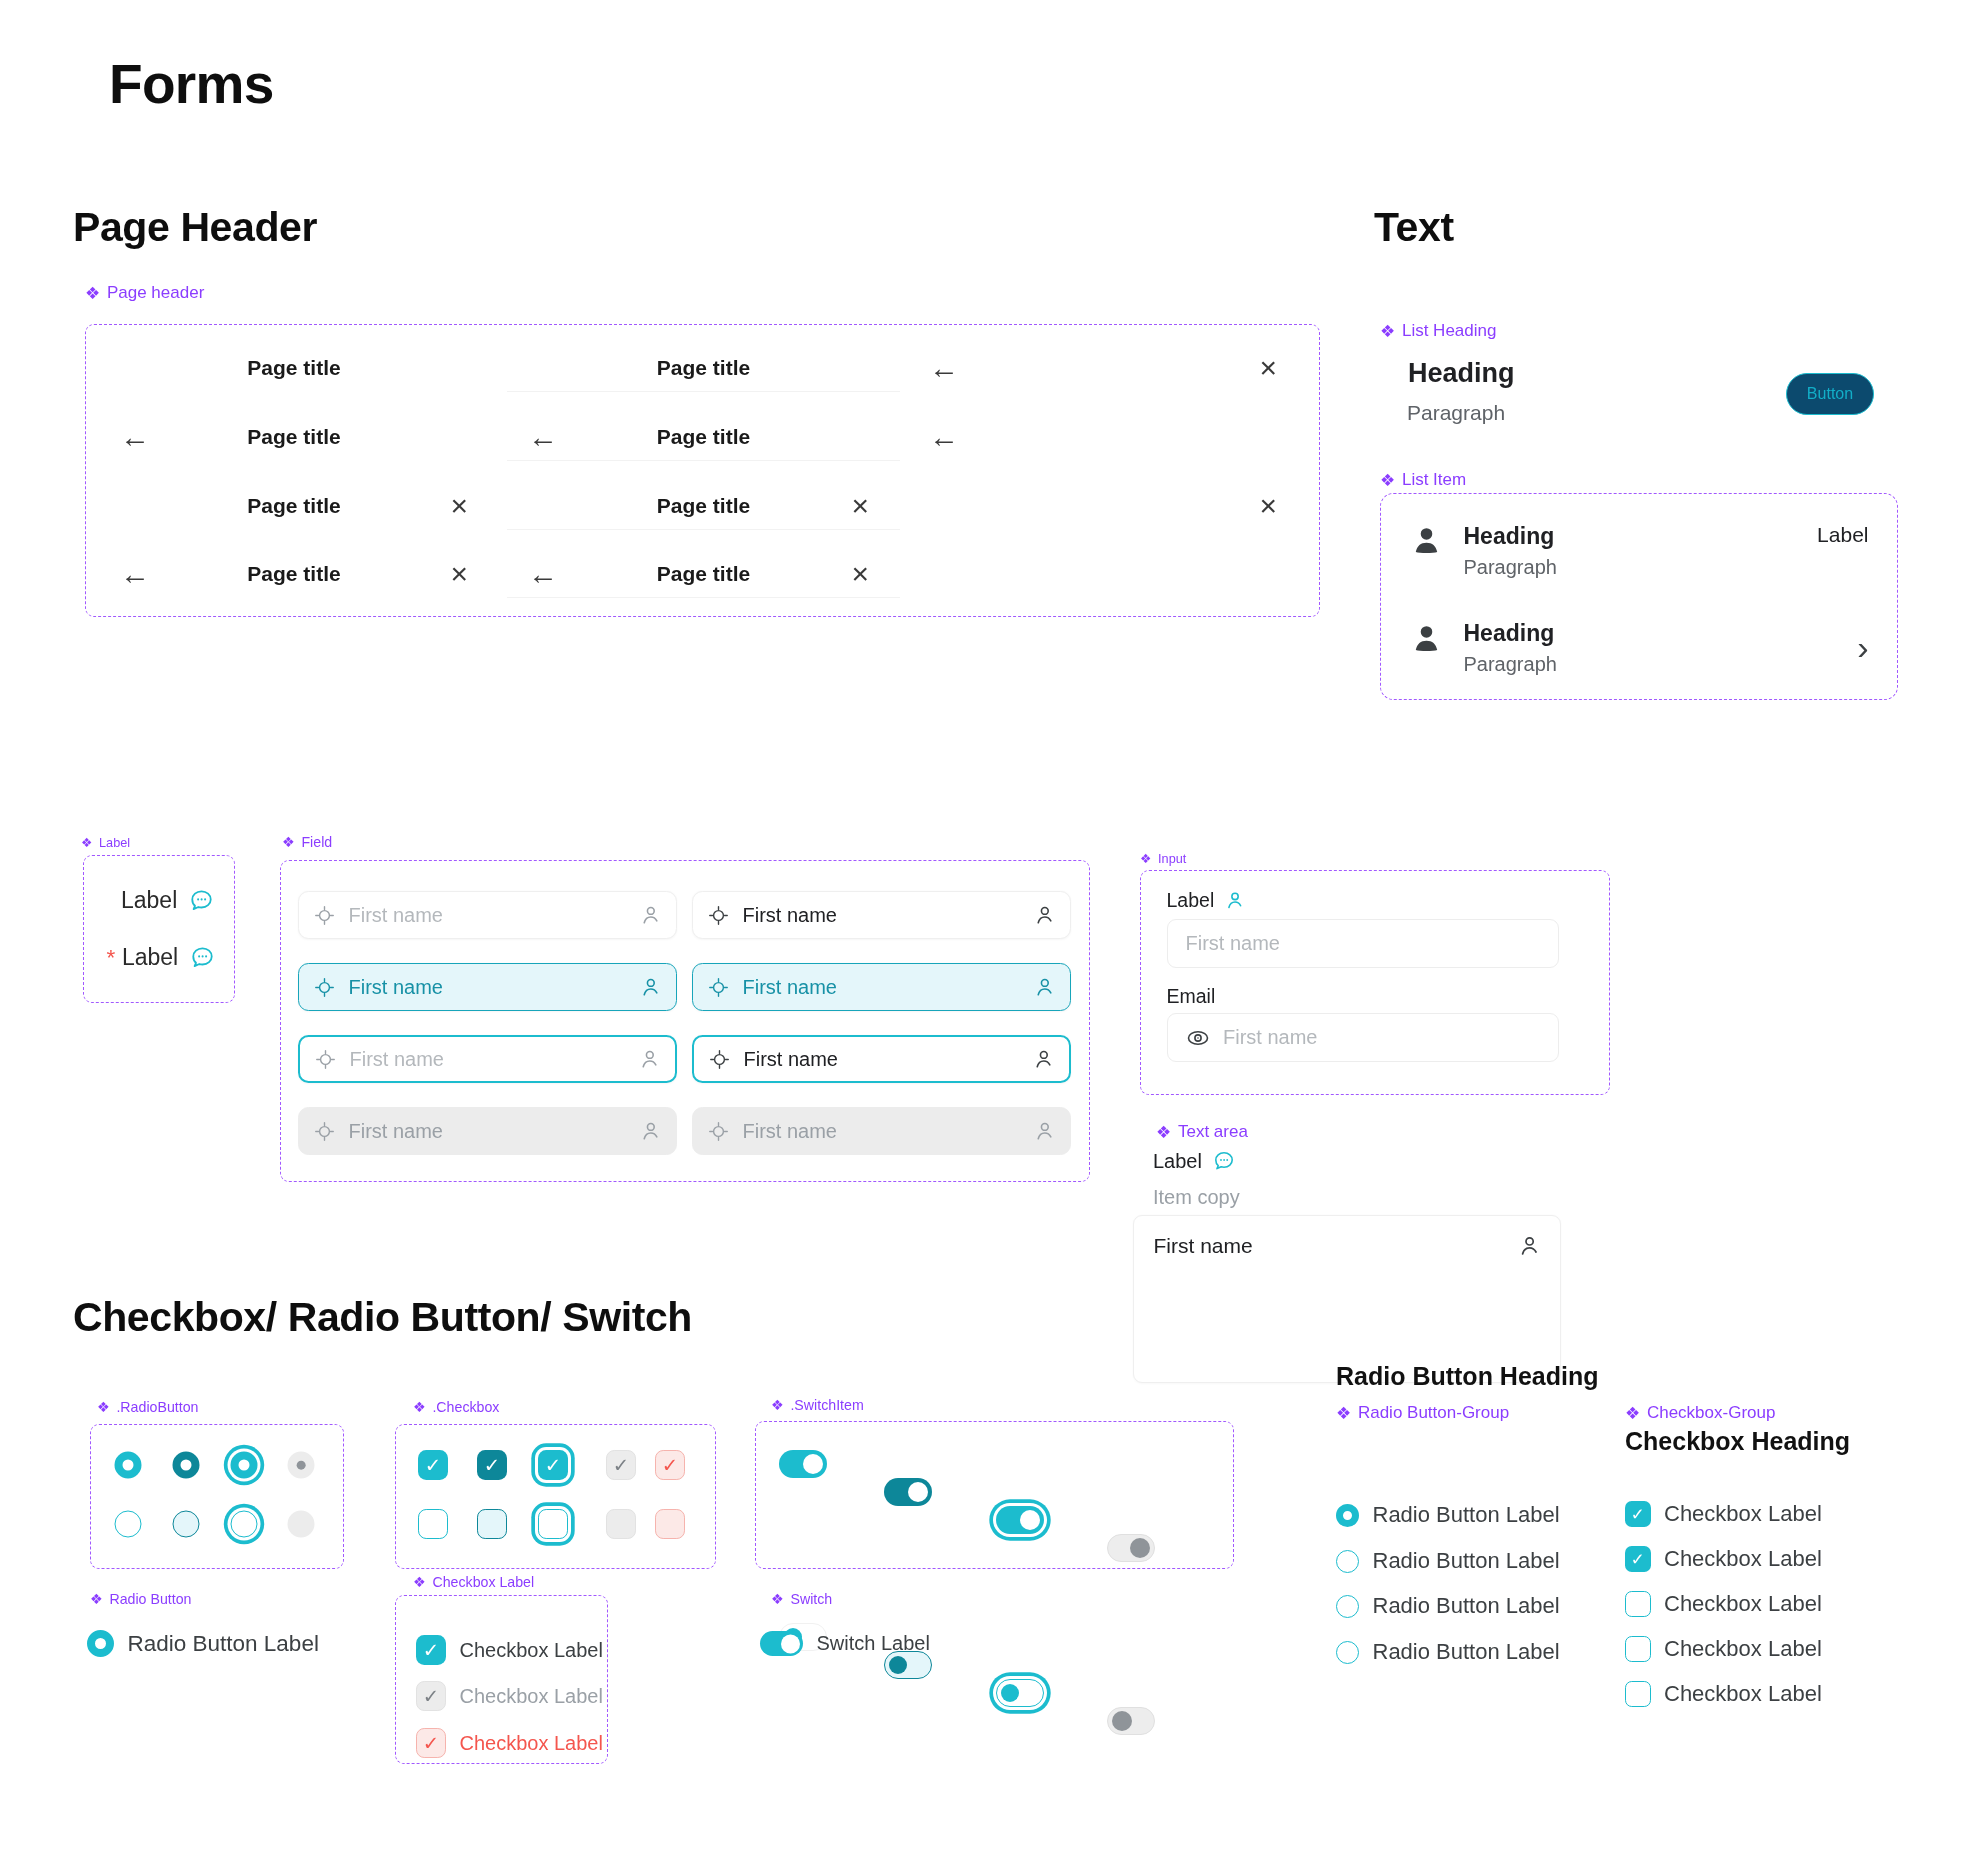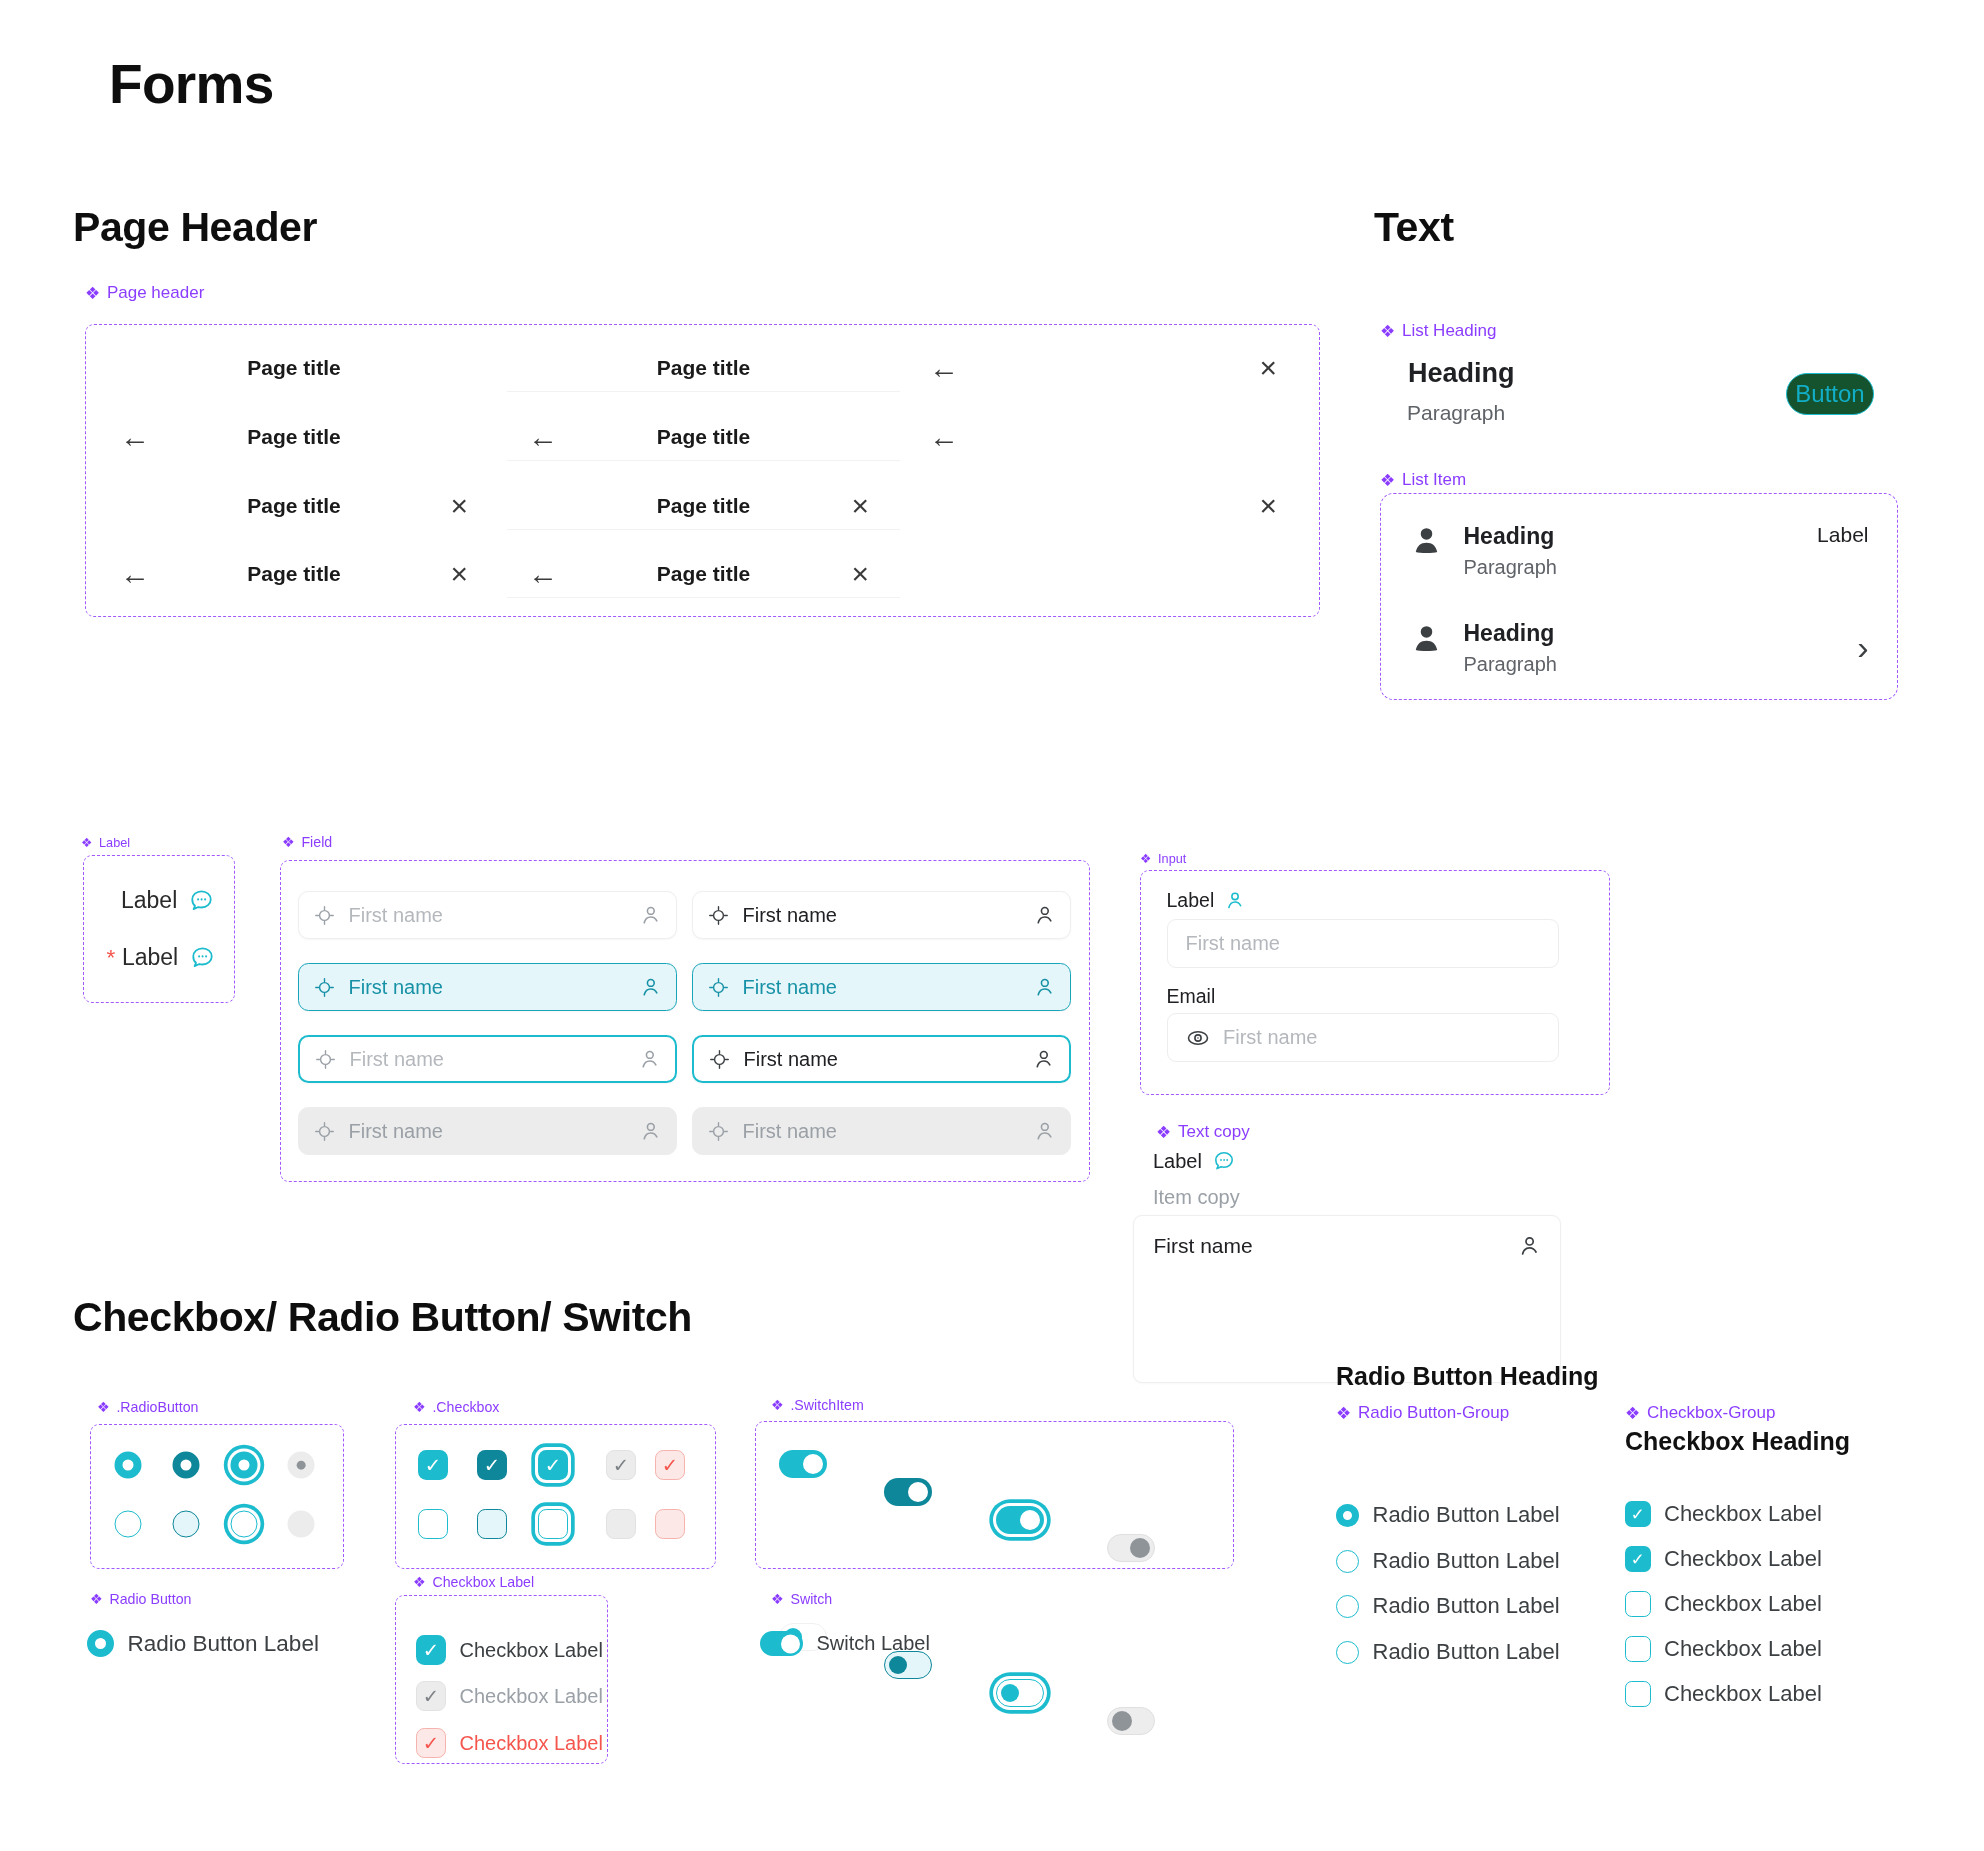--- a/index.html
+++ b/index.html
@@ -26,21 +26,21 @@
   
   .ph-cell{position:absolute;height:48px;display:flex;align-items:center;justify-content:center;}
   .ph-cell.bar{border-bottom:1.5px solid #F2F2F2;}
   .ph-title{font-size:21px;font-weight:600;color:#1A1A1A;}
   .nav-ic{position:absolute;font-size:30px;font-weight:300;color:#3A3A3A;cursor:pointer;}
   .ic-l{left:6px;} .ic-r{right:6px;}
   .bar .ic-l{left:21px;} .bar .ic-r{right:31px;}
 
   
   .pill-btn{display:flex;align-items:center;justify-content:center;border:1.9px solid var(--accent);
-    border-radius:22px;color:#12AEC8;font-size:24px;font-weight:500;background:#14532d;cursor:pointer;}
+    border-radius:22px;color:#12AEC8;font-size:16px;font-weight:500;background:#0c4a6e;cursor:pointer;}
   .li-row{position:absolute;left:28.5px;right:28.5px;display:flex;align-items:flex-start;}
   .li-head{font-size:23px;font-weight:700;color:var(--text);}
   .li-para{font-size:20px;color:var(--muted);margin-top:6px;}
   .li-trail{margin-left:auto;font-size:21px;color:var(--text);}
   .chev{margin-left:auto;font-size:34px;color:#3C4043;font-weight:300;line-height:0.8;cursor:pointer;}
 
   
   .fld{position:absolute;width:379px;height:48px;border-radius:10.5px;background:#fff;border:1.1px solid var(--line);
     display:flex;align-items:center;padding:0 15px;box-shadow:0 0.7px 2.2px rgba(0,0,0,.04);cursor:text;}
   .fld .ph{font-size:20px;color:var(--placeholder);margin-left:13.5px;}
@@ -421,21 +421,21 @@
             <circle cx="12" cy="12" r="3.1"></circle>
             <circle cx="12" cy="12" r="0.8" fill="currentColor" stroke="none"></circle>
           </svg>
         </span>
       <span class="ph">First name</span>
     </div>
   </div>
 
   <div class="abs tag" style="left:1156px;top:1122px;">
     <span class="icon">❖</span>
-    <span>Text copy</span>
+    <span>Text area</span>
   </div>
   <div class="abs" style="left:1153px;top:1149px;display:flex;align-items:center;gap:10.5px;">
     <span style="font-size:20px;color:var(--text);">Label</span>
     <span class="icon" style="color:var(--accent);">
         <svg viewBox="0 0 24 24" width="24" height="24" fill="none" stroke="currentColor" stroke-width="1.6" stroke-linejoin="round">
           <path d="M12 3.8c4.6 0 8.2 3.2 8.2 7.2s-3.6 7.2-8.2 7.2c-1 0-1.9-.14-2.8-.4L5 19.6l1.2-2.9c-1.5-1.3-2.4-3.4-2.4-5.7 0-4 3.6-7.2 8.2-7.2z"></path>
           <circle cx="9" cy="11" r="0.9" fill="currentColor" stroke="none"></circle>
           <circle cx="12.1" cy="11" r="0.9" fill="currentColor" stroke="none"></circle>
           <circle cx="15.2" cy="11" r="0.9" fill="currentColor" stroke="none"></circle>
         </svg>

